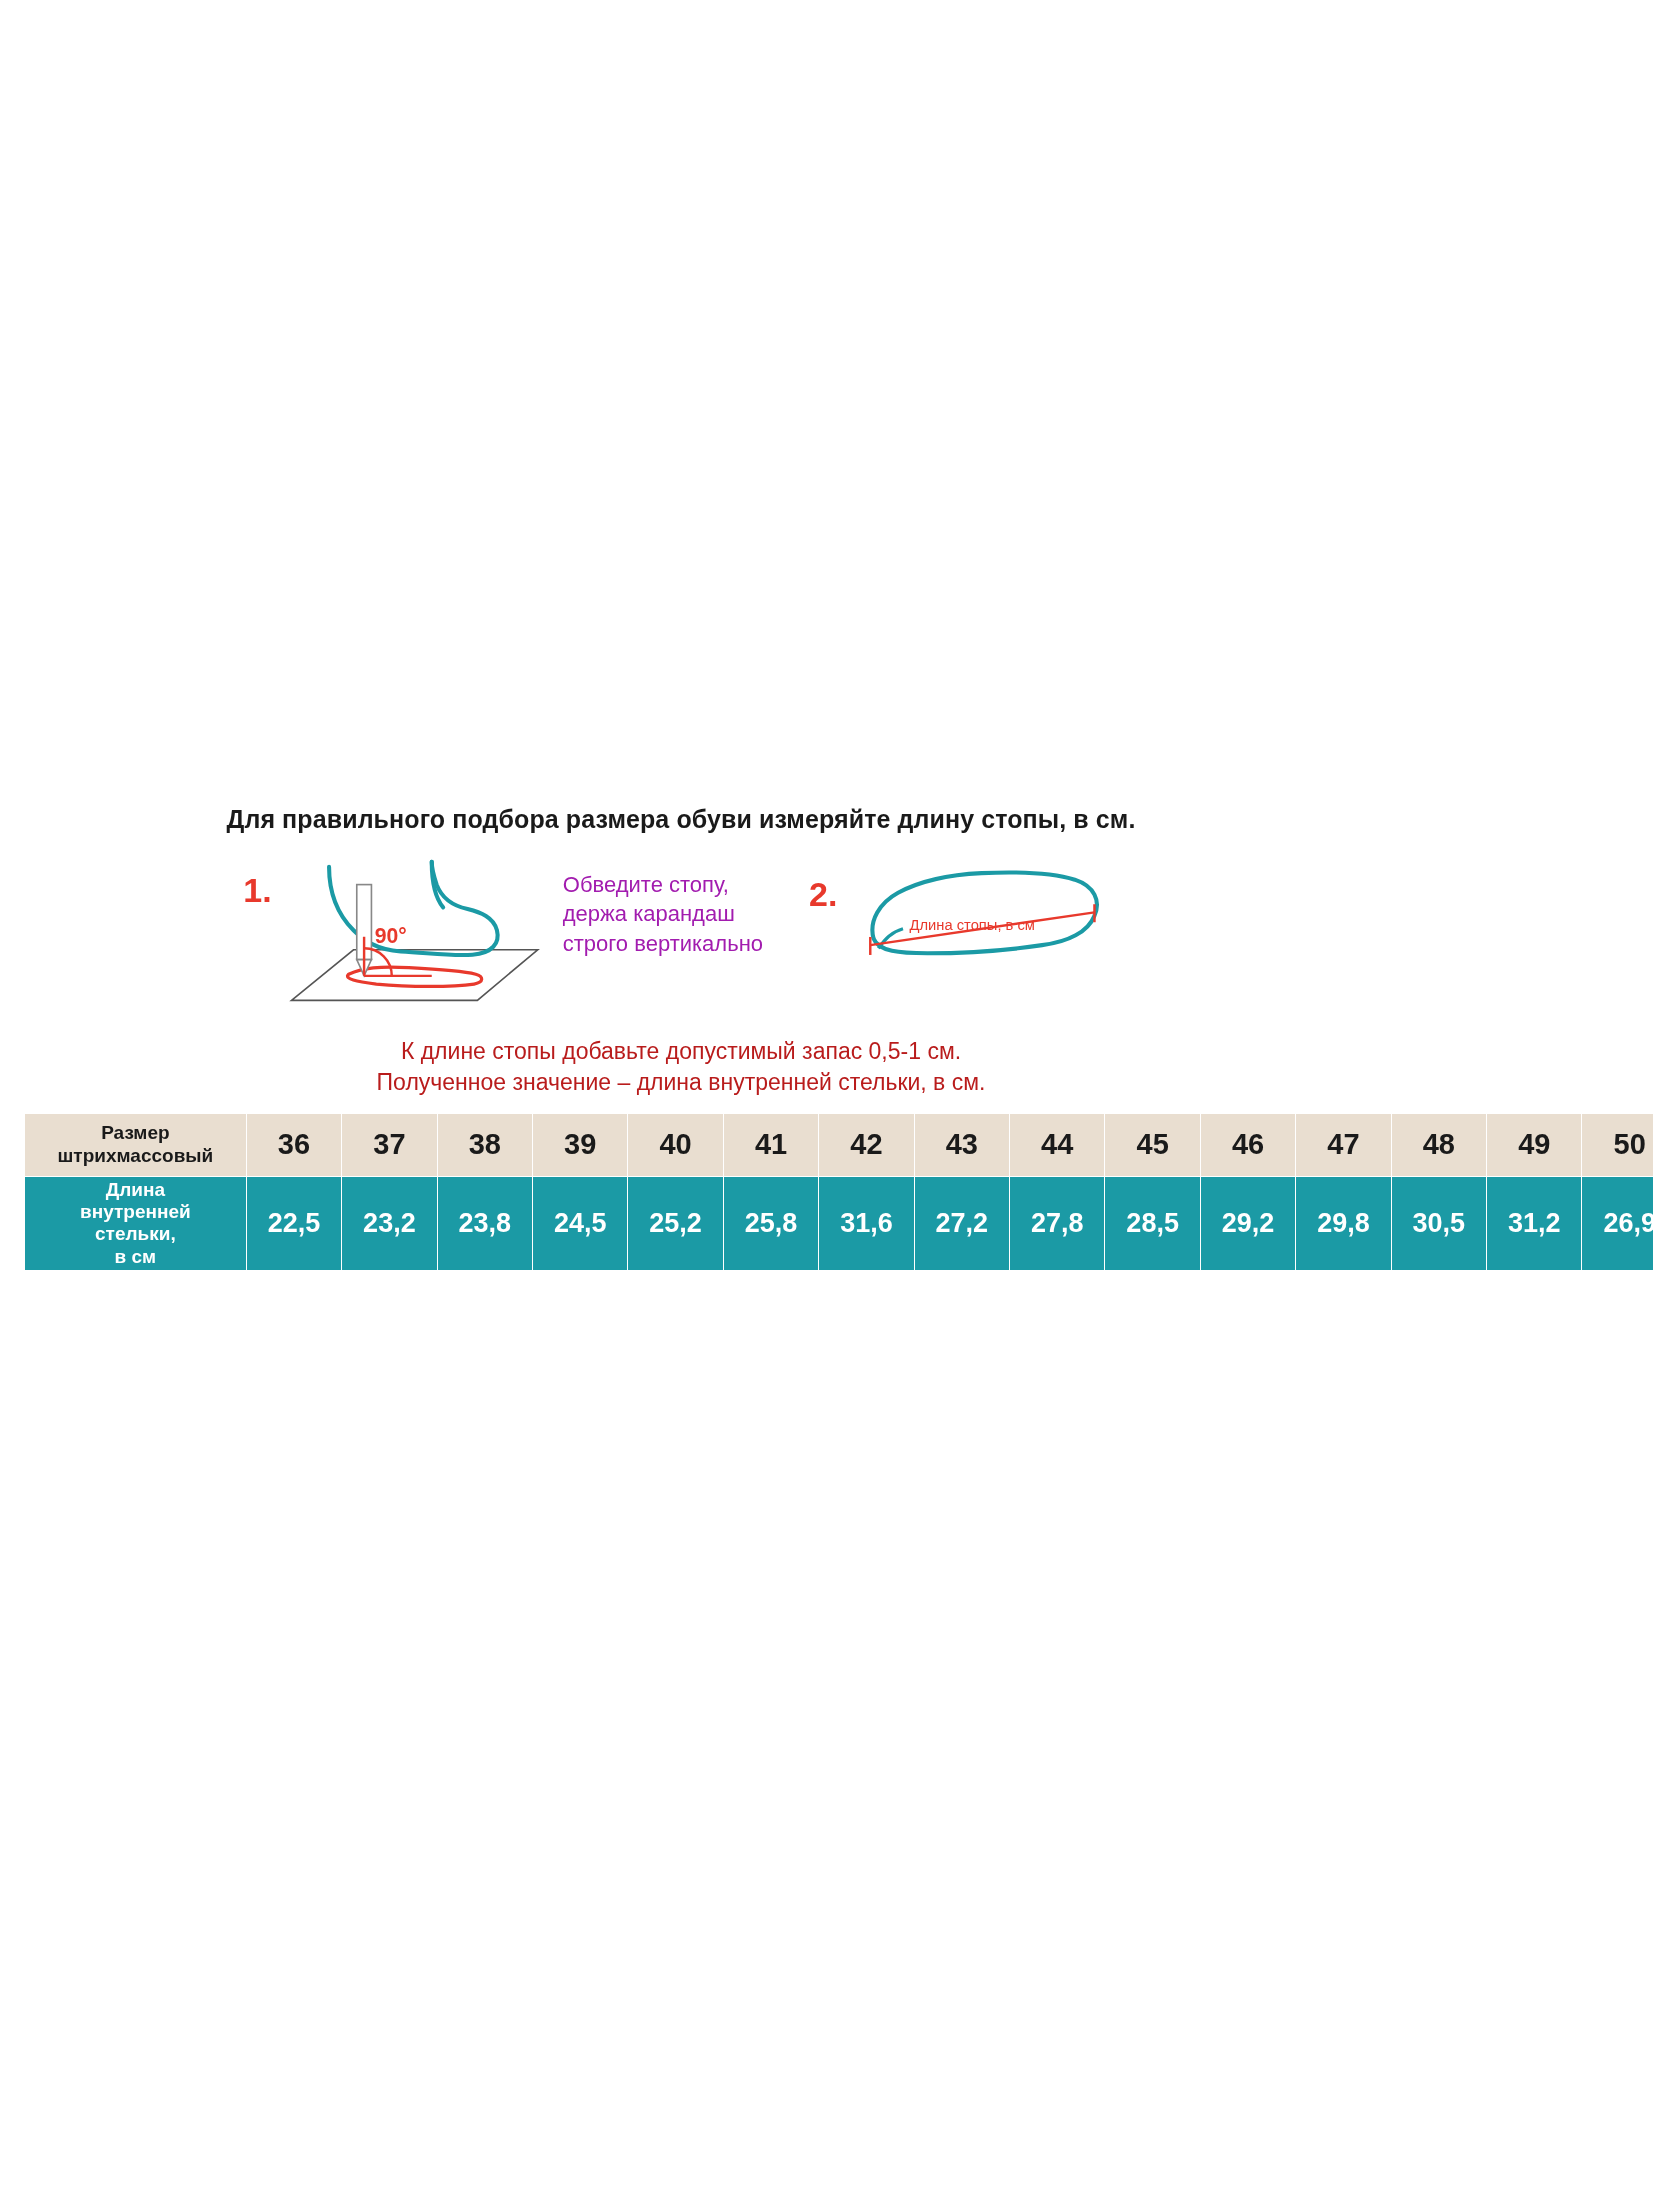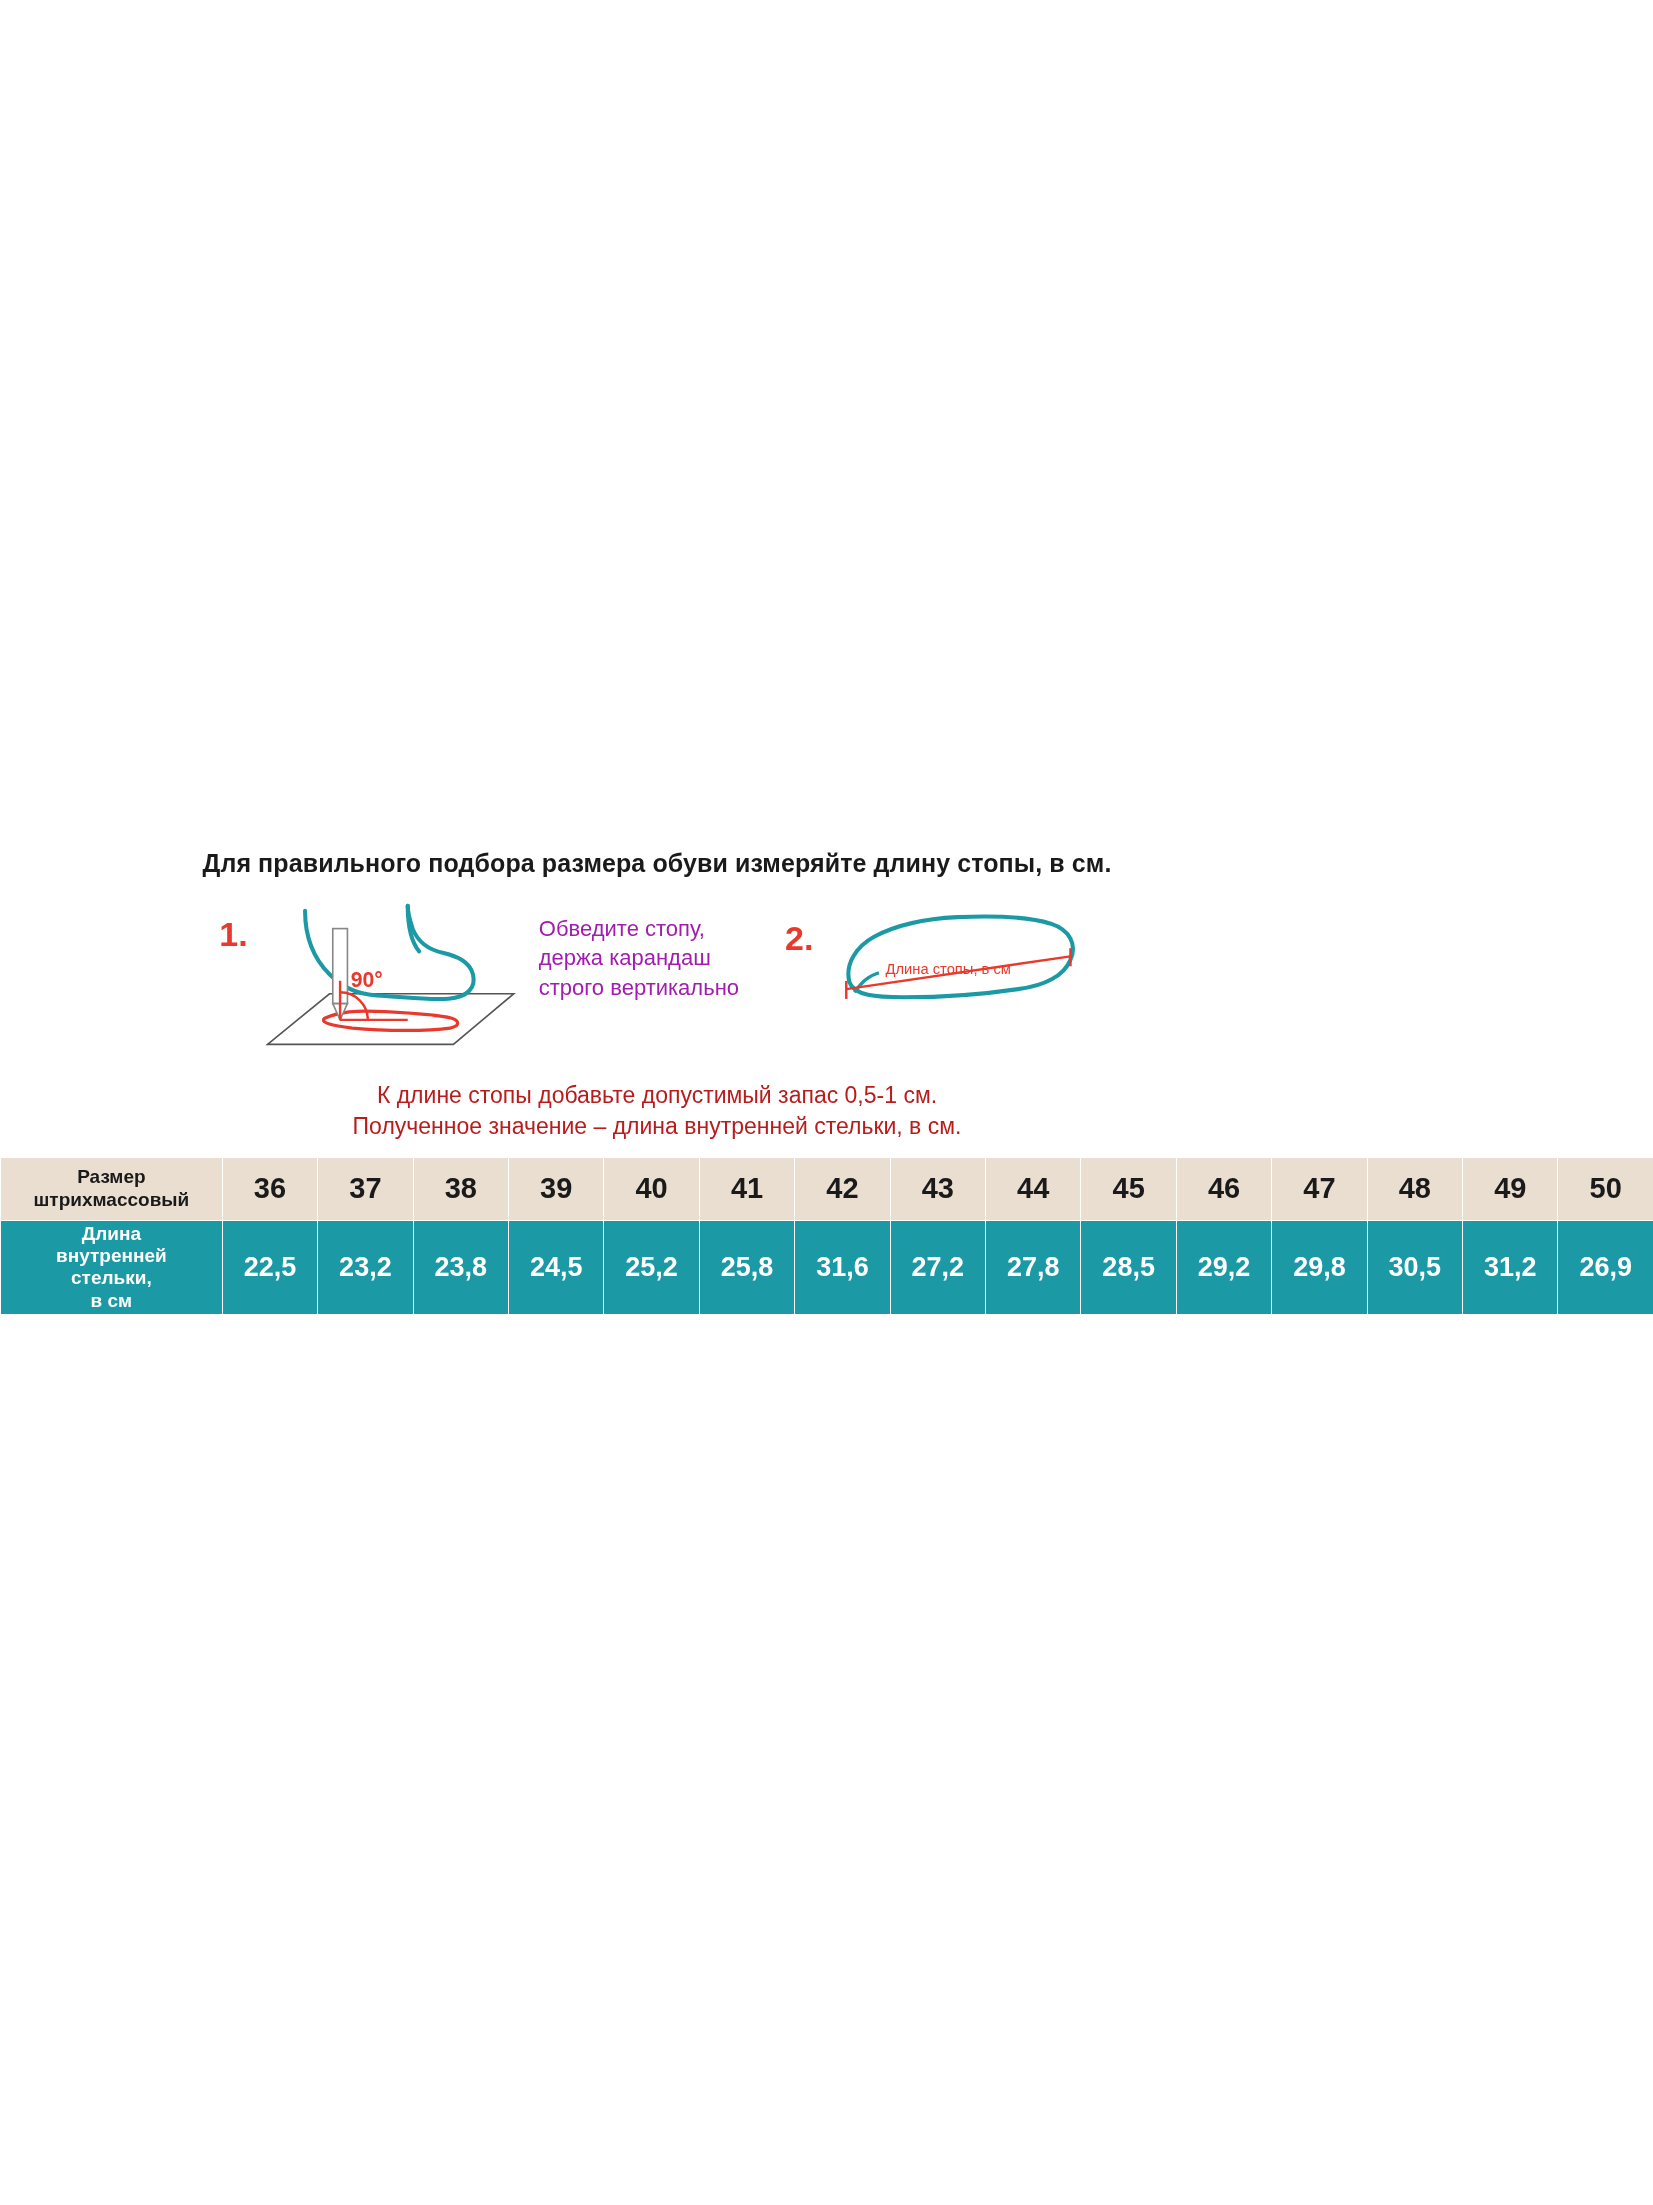--- a/index.html
+++ b/index.html
@@ -13,22 +13,23 @@
     font-family: "Liberation Sans", sans-serif;
     color: #1a1a1a;
     position: relative;
     overflow: hidden;
   }
 
   
   #infographic {
     position: absolute;
     left: 0;
-    top: 849px;
+    top: 805px;
     width: 1314px;
+    padding-left: 24px;
   }
 
   .headline {
     text-align: center;
     font-size: 25px;
     font-weight: bold;
     color: #1a1a1a;
     letter-spacing: 0.1px;
     margin: 0 0 18px 0;
   }

